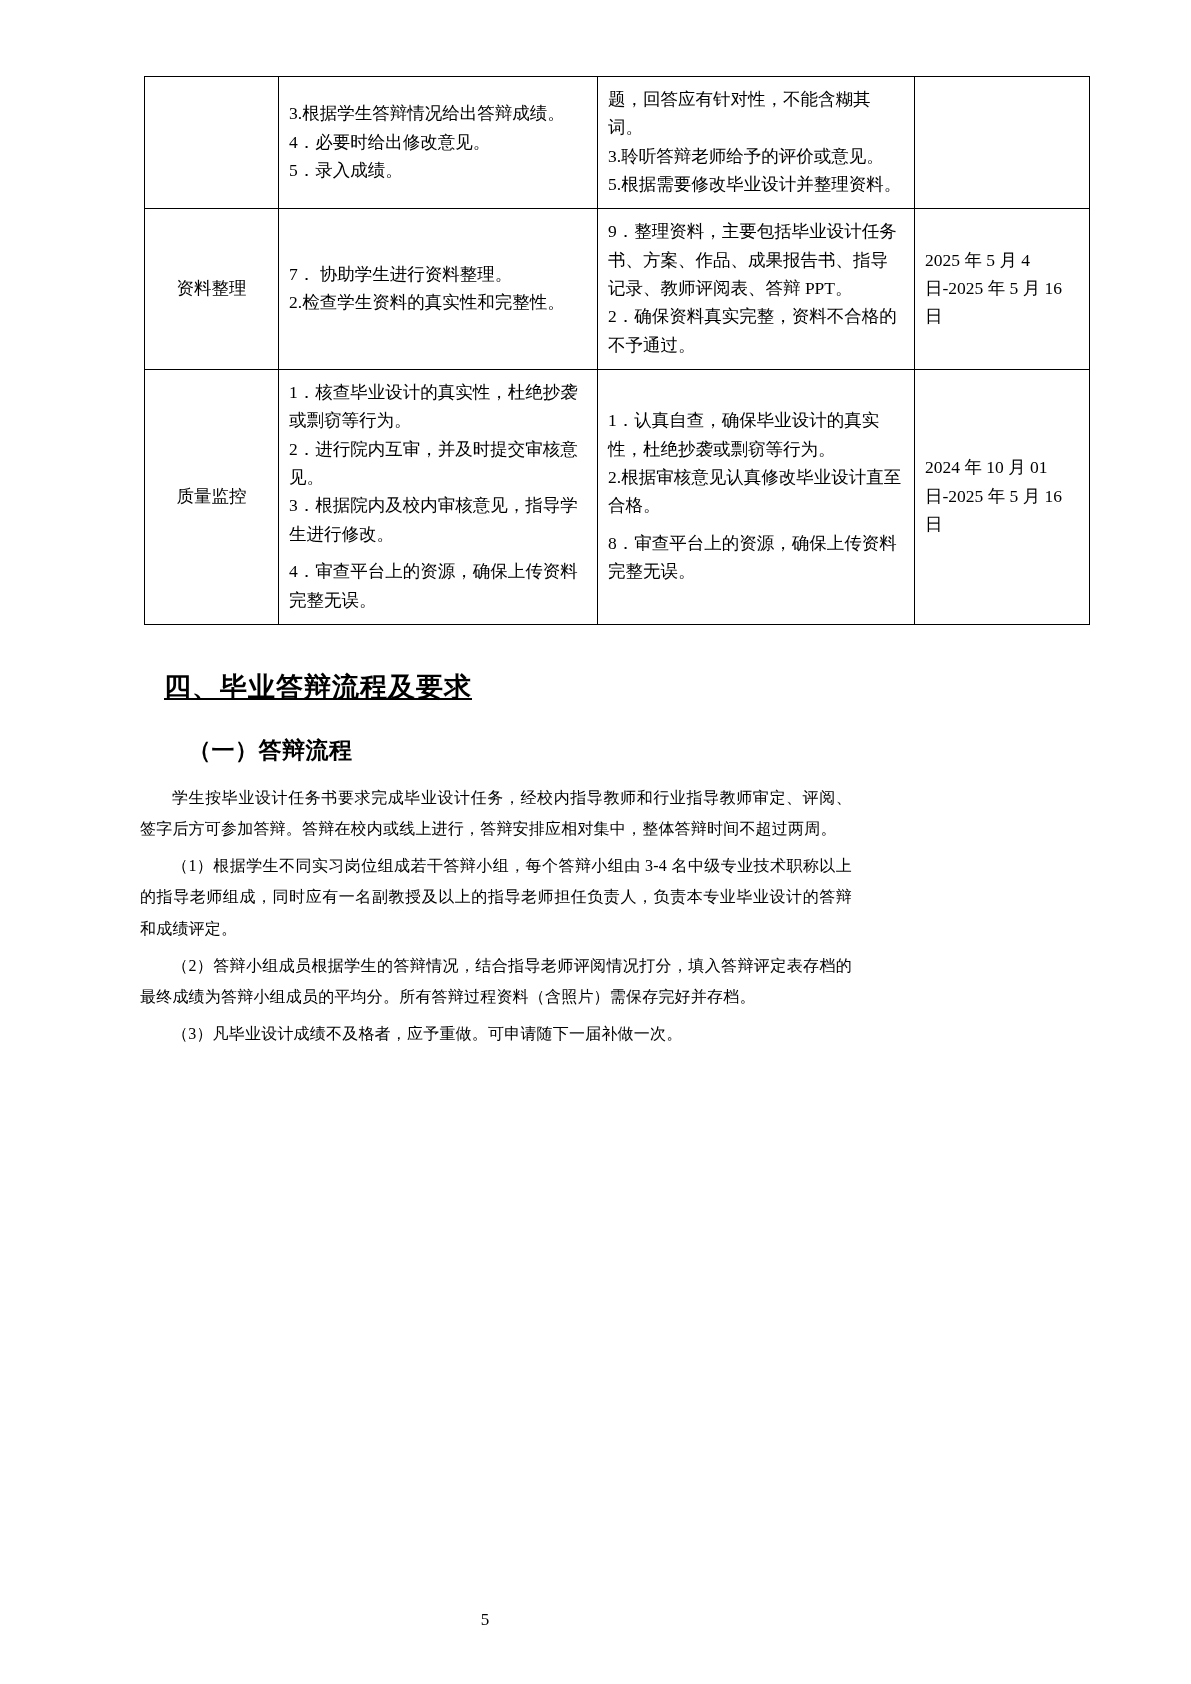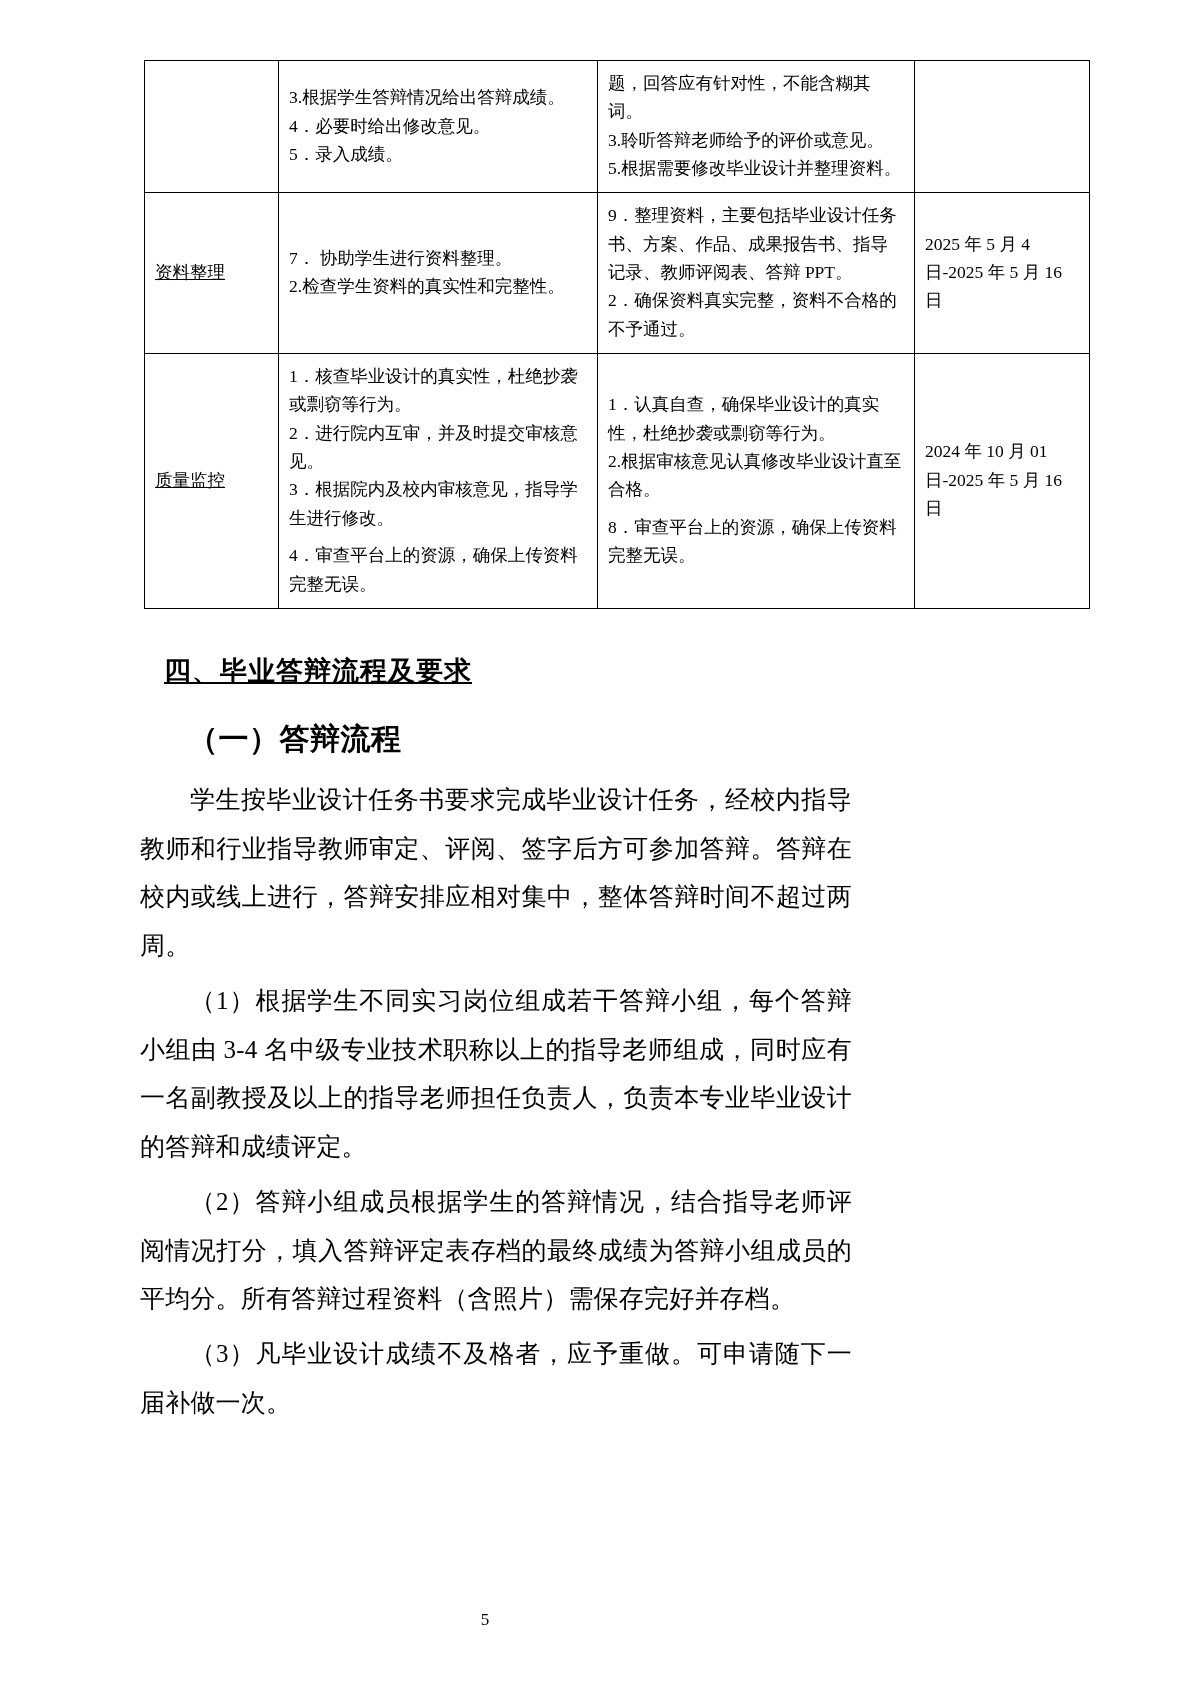--- a/index.html
+++ b/index.html
@@ -11,42 +11,41 @@
     width: 1191px;
     min-height: 1684px;
     font-family: "Liberation Serif", "DejaVu Serif", serif;
     color: #000000;
     position: relative;
   }
   .page {
     width: 970px;
     min-height: 1684px;
     box-sizing: border-box;
-    padding: 60px 118px 60px 140px;
+    padding: 76px 118px 60px 140px;
     position: relative;
   }
   table.doc-table {
     border-collapse: collapse;
     width: 933px;
     margin: 0 0 0 4px;
     table-layout: fixed;
   }
   table.doc-table td {
     border: 1px solid #000000;
     vertical-align: middle;
     padding: 8px 10px 10px 10px;
     font-size: 17.5px;
     line-height: 1.62;
     font-family: "Liberation Serif", "DejaVu Serif", serif;
   }
   td.col-stage {
     width: 113px;
-    text-align: left;
+    text-align: center;
     vertical-align: middle;
-    text-decoration: underline;
   }
   td.col-teacher {
     width: 298px;
   }
   td.col-student {
     width: 296px;
   }
   td.col-date {
     width: 154px;
     vertical-align: middle;
@@ -61,27 +60,27 @@
   h2.heading1 {
     font-family: "DejaVu Sans", "Liberation Sans", sans-serif;
     font-size: 27px;
     font-weight: bold;
     letter-spacing: 1px;
     margin: 44px 0 26px 24px;
     text-decoration: underline;
   }
   h3.heading2 {
     font-family: Liberation Mono, monospace;
-    font-size: 30px;
+    font-size: 23px;
     font-weight: bold;
     margin: 30px 0 16px 48px;
     letter-spacing: 0.5px;
   }
   p.body-par {
-    font-size: 25px;
+    font-size: 16px;
     line-height: 1.95;
     margin: 0 0 6px 0;
     text-align: justify;
     text-indent: 2em;
     letter-spacing: 0.2px;
   }
   .page-number {
     position: absolute;
     bottom: 54px;
     left: 0;

